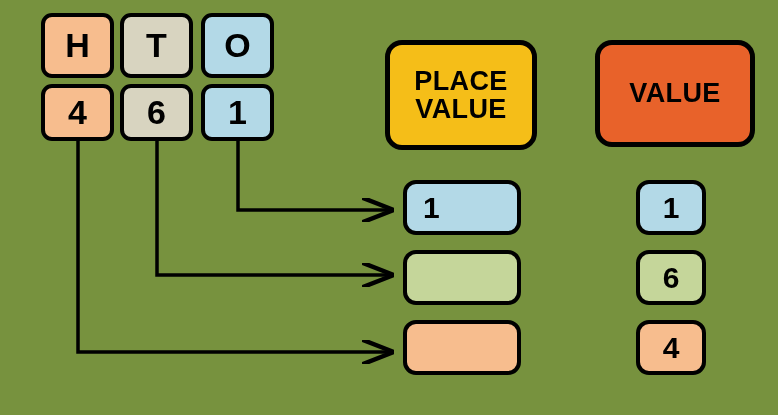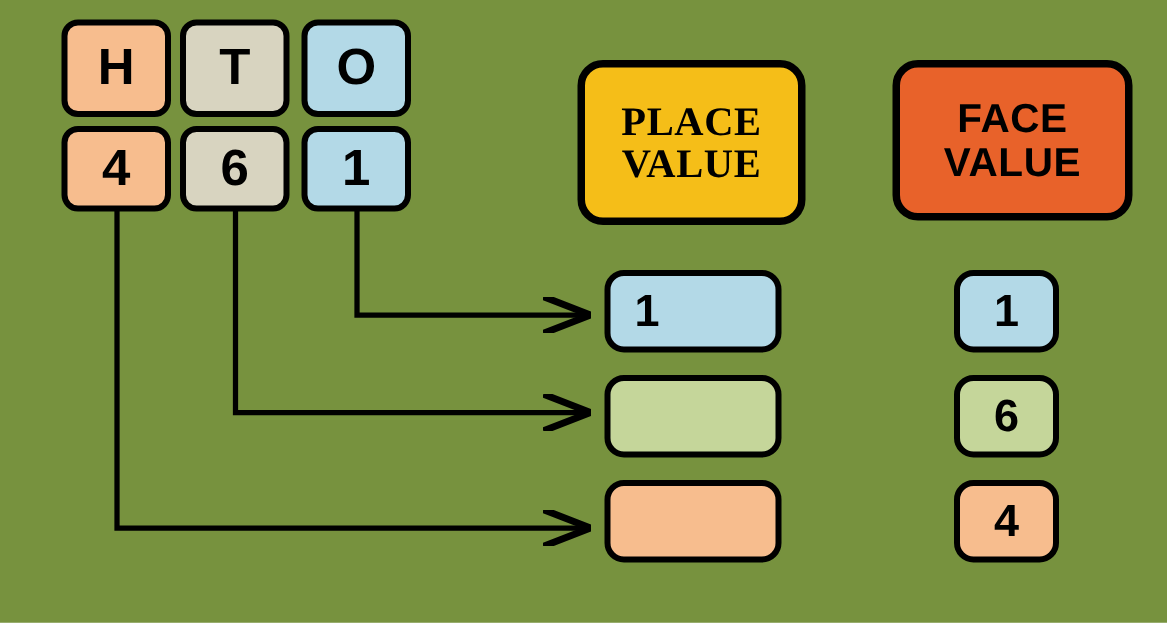--- a/index.html
+++ b/index.html
@@ -111,27 +111,26 @@
   <div class="card digit swatch-peach" style="left:41px; top:84px;">
     <span>4</span>
   </div>
   <div class="card digit swatch-beige" style="left:120px; top:84px;">
     <span>6</span>
   </div>
   <div class="card digit swatch-blue" style="left:201px; top:84px;">
     <span>1</span>
   </div>
 
-  <div class="card title-card swatch-yellow" style="left:385px; top:40px; width:152px; height:110px;font-family:Liberation Serif, serif;">
+  <div class="card title-card swatch-yellow" style="left:385px; top:40px; width:152px; height:110px;">
     <span class="tline">PLACE</span>
     <span class="tline">VALUE</span>
   </div>
 
   <div class="card title-card swatch-orange" style="left:595px; top:40px; width:160px; height:107px;">
-    <span class="tline">FACE</span>
     <span class="tline">VALUE</span>
   </div>
 
   <div class="card pv-slot swatch-blue" style="left:403px; top:180px;">
     <span>1</span>
   </div>
   <div class="card pv-slot swatch-green" style="left:403px; top:250px;">
     <span></span>
   </div>
   <div class="card pv-slot swatch-peach" style="left:403px; top:320px;">

